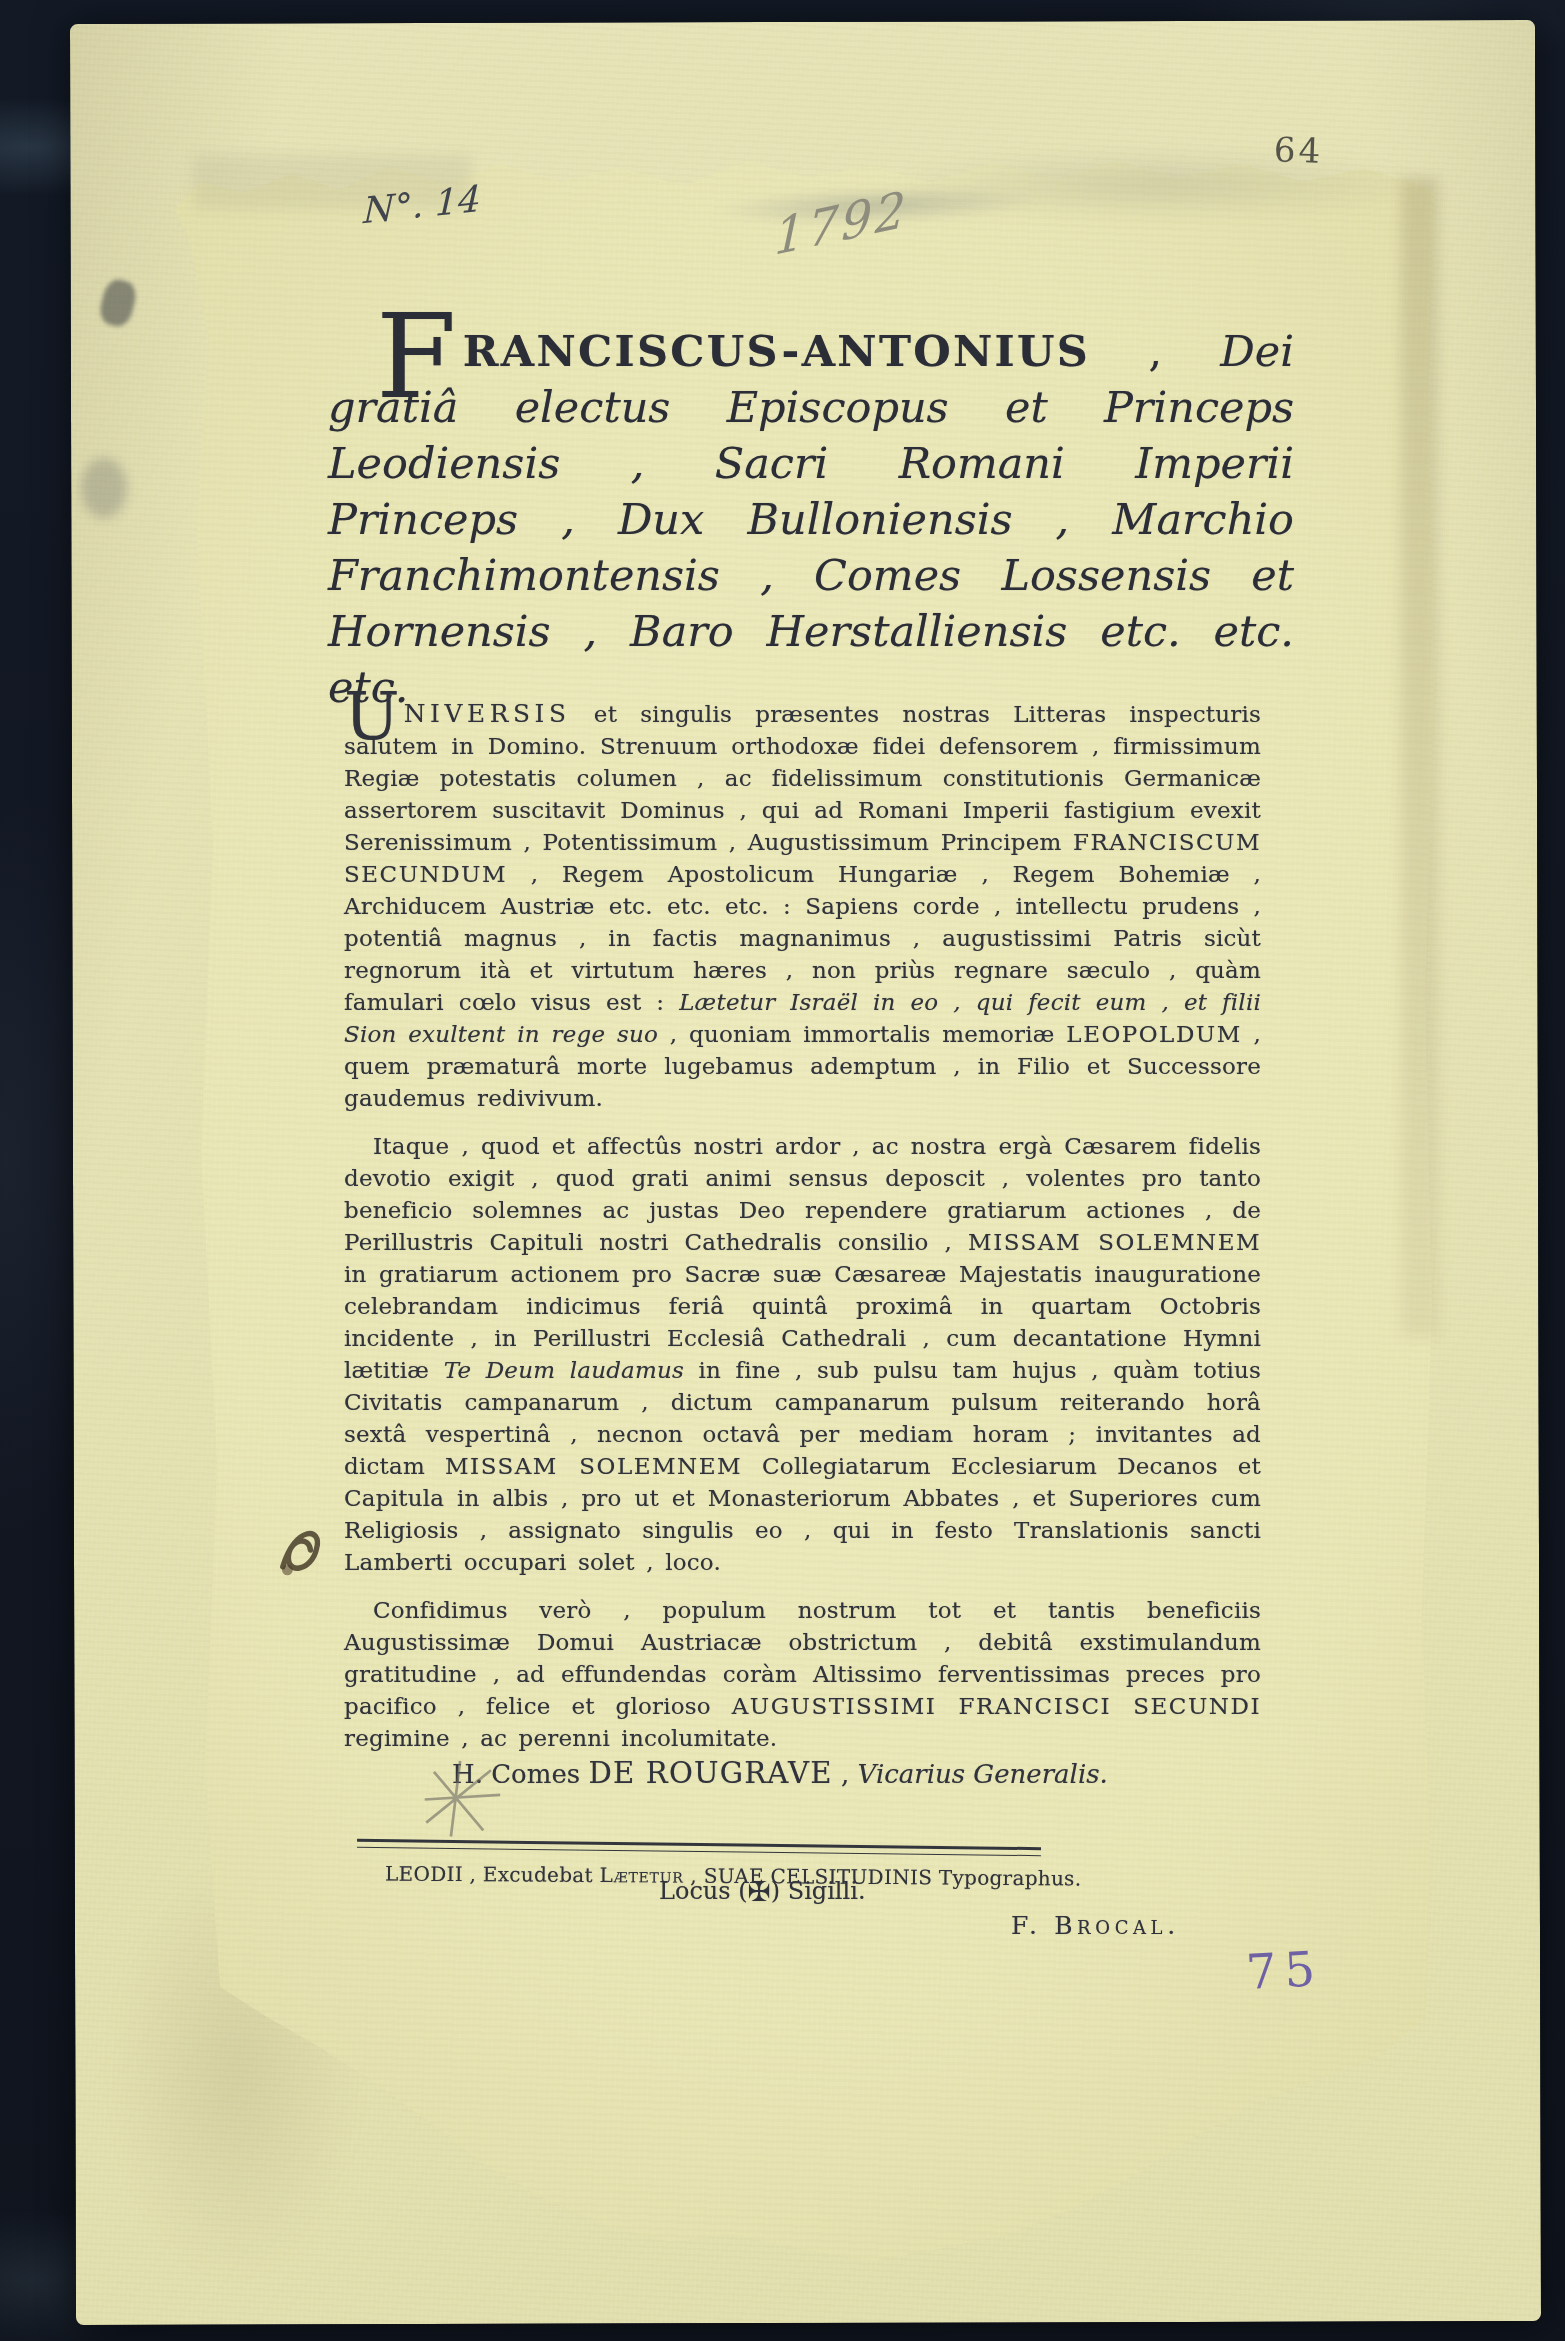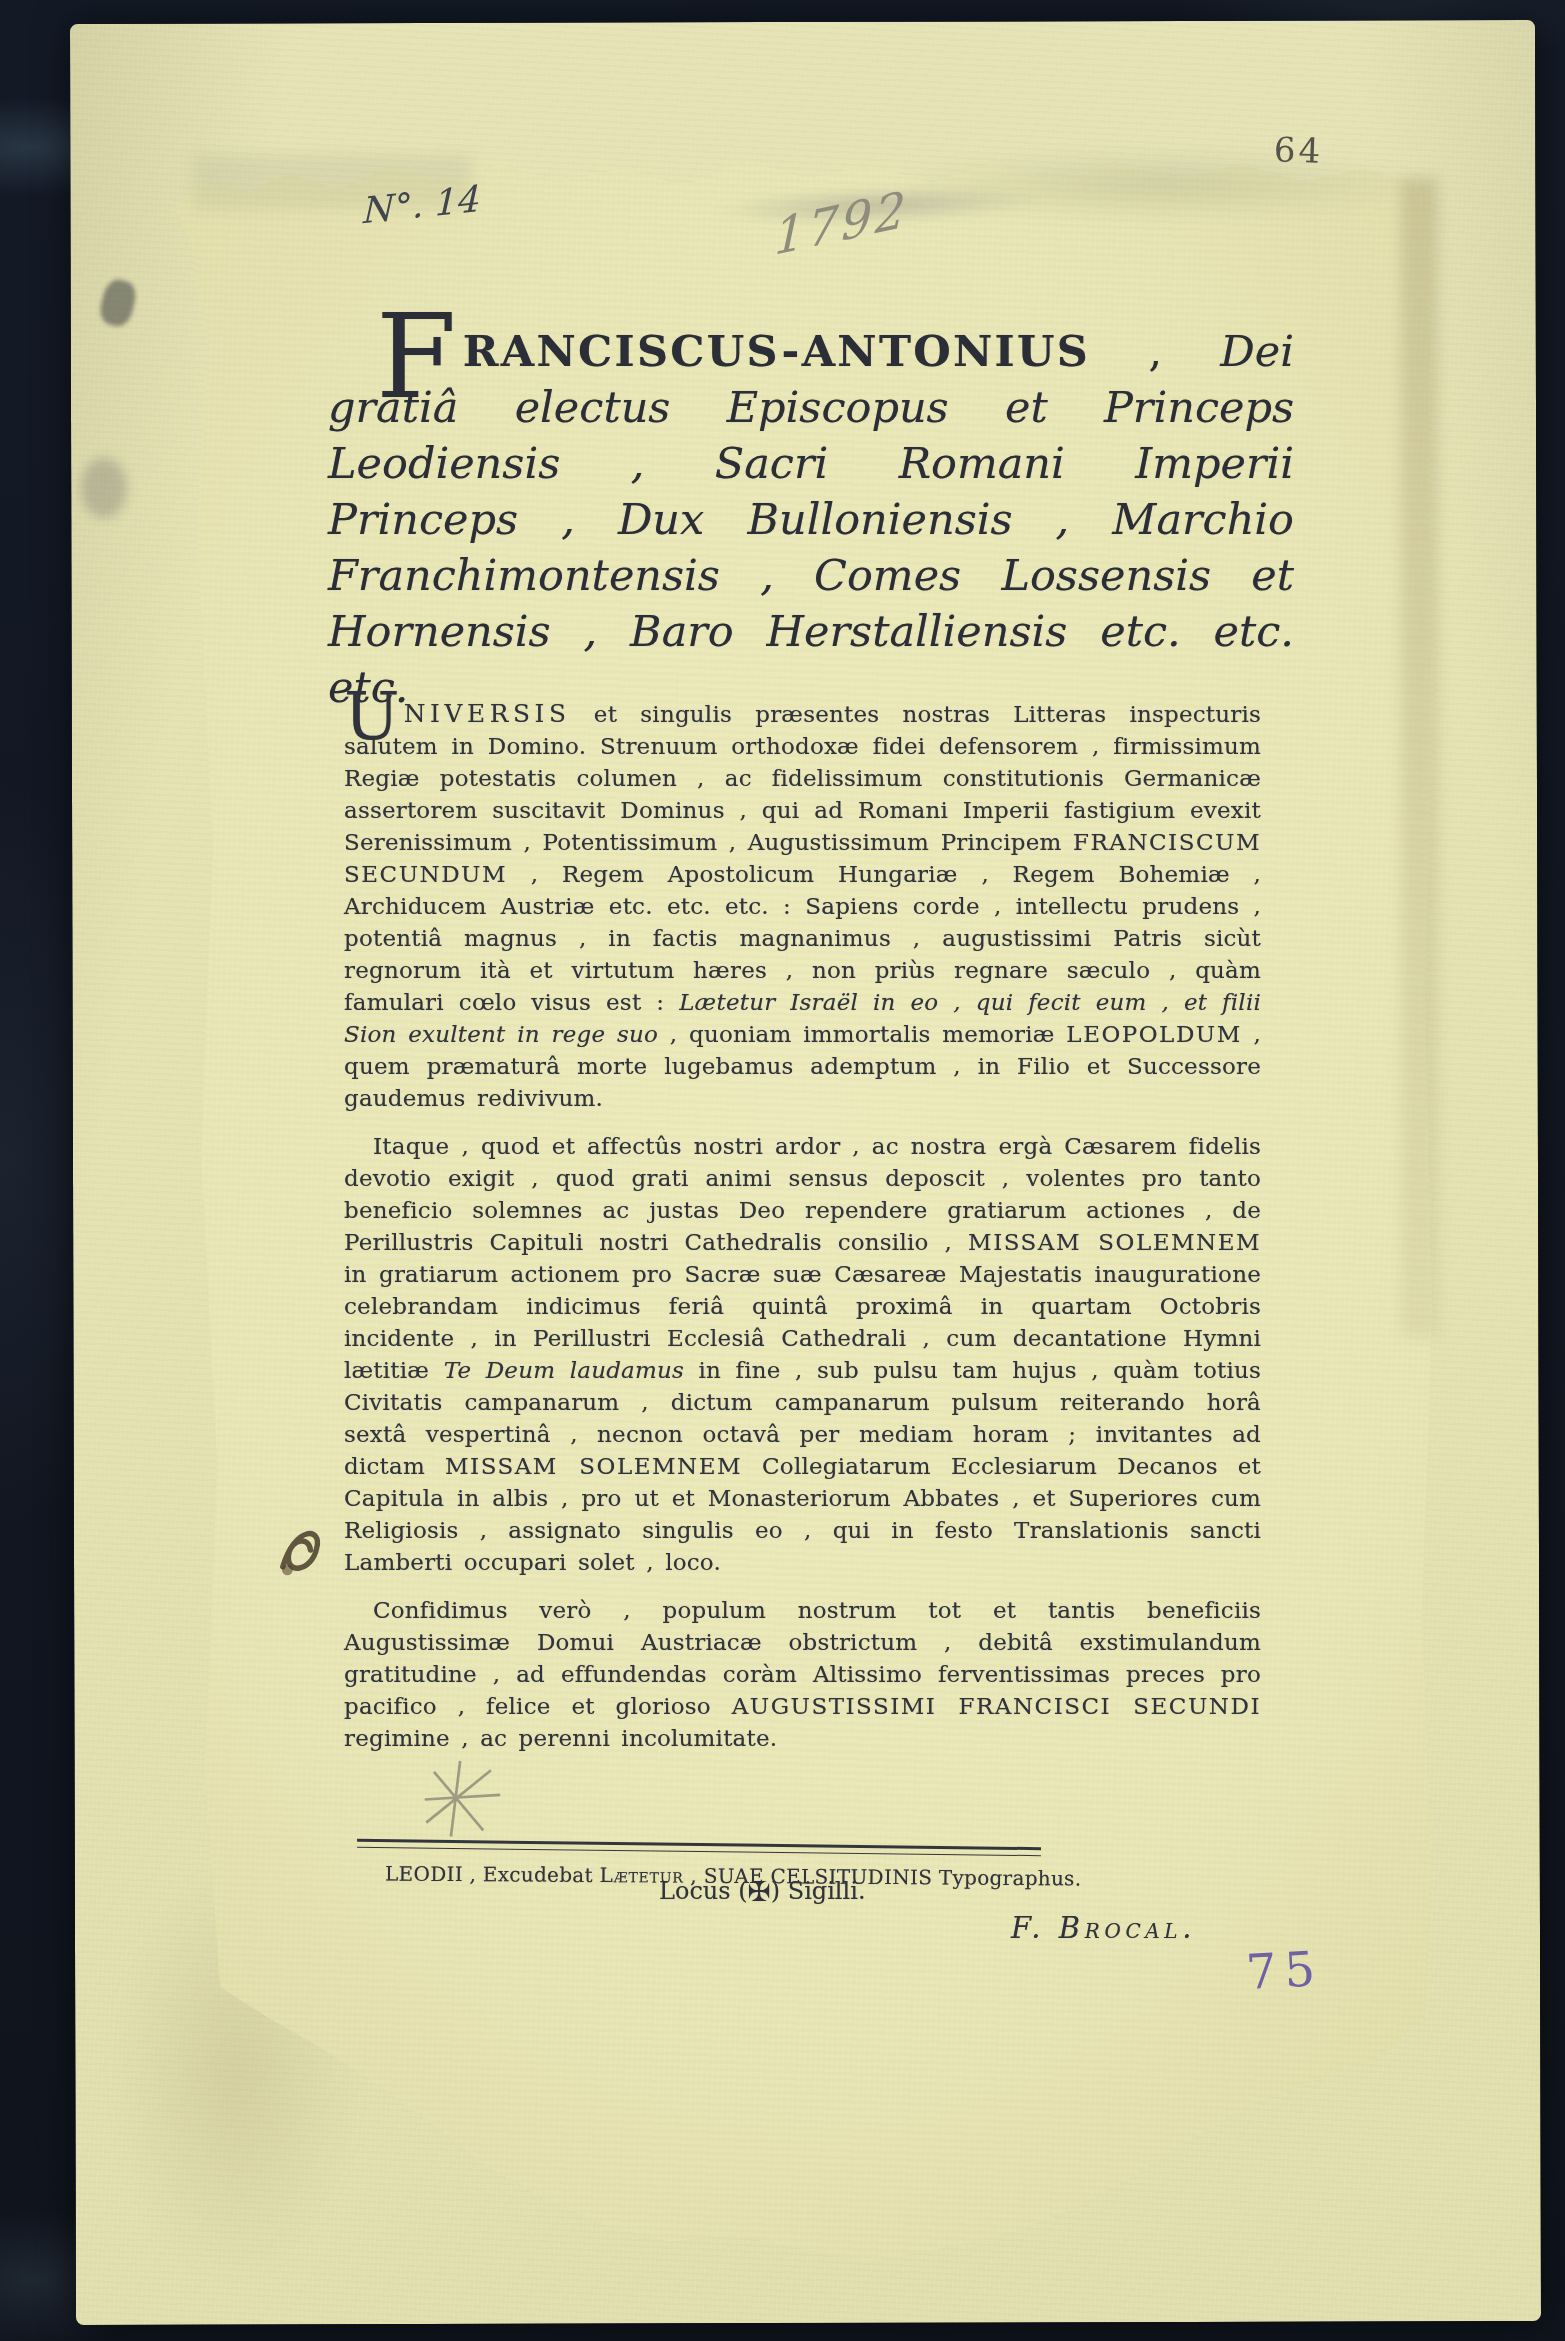--- a/index.html
+++ b/index.html
@@ -76,21 +76,21 @@
   .r-caps{font-style:normal;letter-spacing:1.5px;}
   .title .r-caps{letter-spacing:2.3px;font-weight:bold;}
   .title .r-it{}
   .r-sc{font-style:normal;letter-spacing:4.6px;font-size:1.08em;}
   .r-scn{font-variant:small-caps;letter-spacing:0.8px;}
   .r-sup{font-size:.62em;vertical-align:super;}
   .signature{position:absolute;left:452px;top:1756px;font-size:26px;}
   .signature .r-caps{font-size:1.12em;letter-spacing:1.2px;}
   .seal-line{position:absolute;left:659px;top:1857px;font-size:24px;margin-top:16px;}
   .seal-cross{font-size:1.15em;position:relative;top:1.5px;}
-  .countersign{position:absolute;left:1011px;top:1911px;font-size:29px;font-variant:small-caps;letter-spacing:4.6px;font-style:italic;}
+  .countersign{position:absolute;left:1011px;top:1911px;font-size:25px;font-variant:small-caps;letter-spacing:4.6px;}
   .imprint-rule{
     position:absolute;left:357px;top:1843px;width:684px;height:5.4px;
     border-top:3.9px solid #32353c;border-bottom:1.5px solid #32353c;
     transform:rotate(.7deg);
   }
   .imprint{position:absolute;left:385px;top:1864px;font-size:20px;letter-spacing:0.3px;transform:rotate(.4deg);}
   
   .hand{position:absolute;font-style:italic;}
   .h-n14{left:363px;top:184px;font-size:36px;color:#41464e;transform:rotate(-6deg) skewX(-8deg);}
   .h-1792{left:773px;top:195px;font-size:49px;color:#8e8d7d;transform:rotate(-12deg) skewX(-14deg);letter-spacing:3.1px;}
@@ -122,20 +122,21 @@
   <div class="hand h-75">75</div>
 
   <div class="title print"><span class="dropcap-f">F</span><span><span class="r-caps">RANCISCUS-ANTONIUS</span><span class="r-rm"> , </span><span class="r-it">Dei gratiâ electus Episcopus et Princeps Leodiensis , Sacri Romani Imperii Princeps , Dux Bulloniensis , Marchio Franchimontensis , Comes Lossensis et Hornensis , Baro Herstalliensis etc. etc. etc.</span></span></div>
 
   <div class="text-column print">
     <p><span class="dropcap-u">U</span><span><span class="r-sc">NIVERSIS</span><span class="r-rm"> et singulis præsentes nostras Litteras inspecturis salutem in Domino. Strenuum orthodoxæ fidei defensorem , firmissimum Regiæ potestatis columen , ac fidelissimum constitutionis Germanicæ assertorem suscitavit Dominus , qui ad Romani Imperii fastigium evexit Serenissimum , Potentissimum , Augustissimum Principem </span><span class="r-caps">FRANCISCUM SECUNDUM</span><span class="r-rm"> , Regem Apostolicum Hungariæ , Regem Bohemiæ , Archiducem Austriæ etc. etc. etc. : Sapiens corde , intellectu prudens , potentiâ magnus , in factis magnanimus , augustissimi Patris sicùt regnorum ità et virtutum hæres , non priùs regnare sæculo , quàm famulari cœlo visus est : </span><span class="r-it">Lætetur Israël in eo , qui fecit eum , et filii Sion exultent in rege suo</span><span class="r-rm"> , quoniam immortalis memoriæ </span><span class="r-caps">LEOPOLDUM</span><span class="r-rm"> , quem præmaturâ morte lugebamus ademptum , in Filio et Successore gaudemus redivivum.</span></span></p>
     <p class="indent"><span><span class="r-rm">Itaque , quod et affectûs nostri ardor , ac nostra ergà Cæsarem fidelis devotio exigit , quod grati animi sensus deposcit , volentes pro tanto beneficio solemnes ac justas Deo rependere gratiarum actiones , de Perillustris Capituli nostri Cathedralis consilio , </span><span class="r-caps">MISSAM SOLEMNEM</span><span class="r-rm"> in gratiarum actionem pro Sacræ suæ Cæsareæ Majestatis inauguratione celebrandam indicimus feriâ quintâ proximâ in quartam Octobris incidente , in Perillustri Ecclesiâ Cathedrali , cum decantatione Hymni lætitiæ </span><span class="r-it">Te Deum laudamus</span><span class="r-rm"> in fine , sub pulsu tam hujus , quàm totius Civitatis campanarum , dictum campanarum pulsum reiterando horâ sextâ vespertinâ , necnon octavâ per mediam horam ; invitantes ad dictam </span><span class="r-caps">MISSAM SOLEMNEM</span><span class="r-rm"> Collegiatarum Ecclesiarum Decanos et Capitula in albis , pro ut et Monasteriorum Abbates , et Superiores cum Religiosis , assignato singulis eo , qui in festo Translationis sancti Lamberti occupari solet , loco.</span></span></p>
     <p class="indent"><span><span class="r-rm">Confidimus verò , populum nostrum tot et tantis beneficiis Augustissimæ Domui Austriacæ obstrictum , debitâ exstimulandum gratitudine , ad effundendas coràm Altissimo ferventissimas preces pro pacifico , felice et glorioso </span><span class="r-caps">AUGUSTISSIMI FRANCISCI SECUNDI</span><span class="r-rm"> regimine , ac perenni incolumitate.</span></span></p>
   </div>
 
+  <div class="signature print"><span><span class="r-rm">H. Comes </span><span class="r-caps">DE ROUGRAVE</span><span class="r-rm"> , </span><span class="r-it">Vicarius Generalis.</span></span></div>
 
   <div class="seal-line print"><span>Locus (</span><span class="seal-cross">✠</span><span>) Sigilli.</span></div>
 
   <div class="countersign print">F. Brocal.</div>
 
   <div class="imprint-rule"></div>
   <div class="imprint print"><span><span class="r-rm">LEODII , Excudebat </span><span class="r-scn">Lætetur</span><span class="r-rm"> , SUAE CELSITUDINIS Typographus.</span></span></div>
 
   <svg class="scribble" style="left:272px;top:1516px" width="63" height="71" viewBox="0 0 82 92">
     <path d="M14,66 C 30,12 66,14 58,42 C 52,72 16,78 22,48 C 26,30 48,26 50,44" fill="none" stroke="#3e3322" stroke-width="7" stroke-linecap="round" opacity="0.8"></path>

